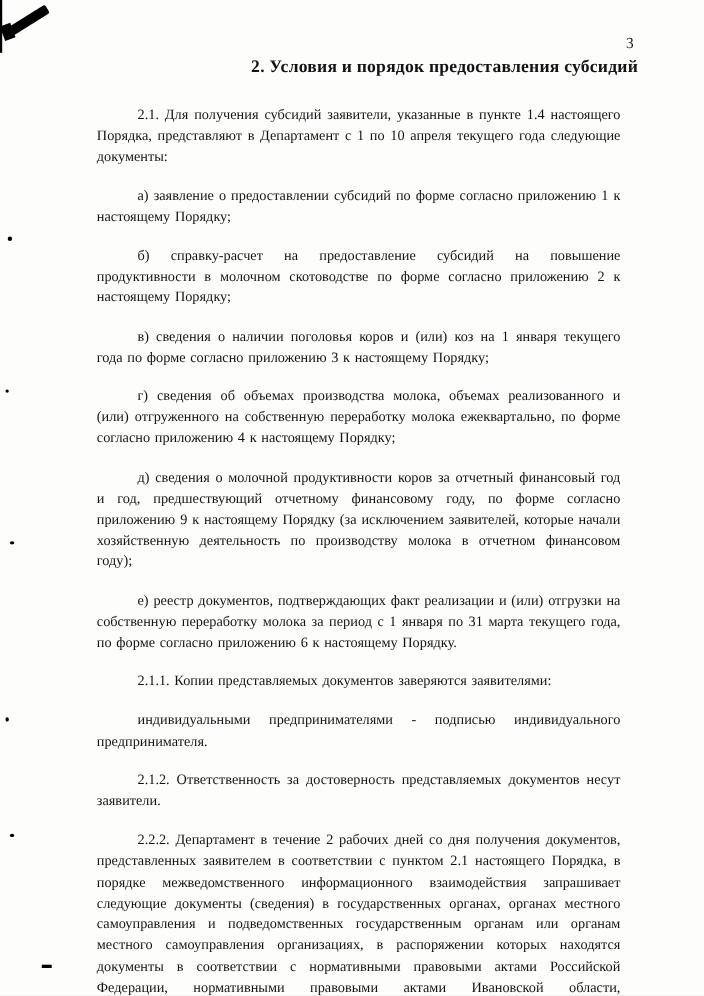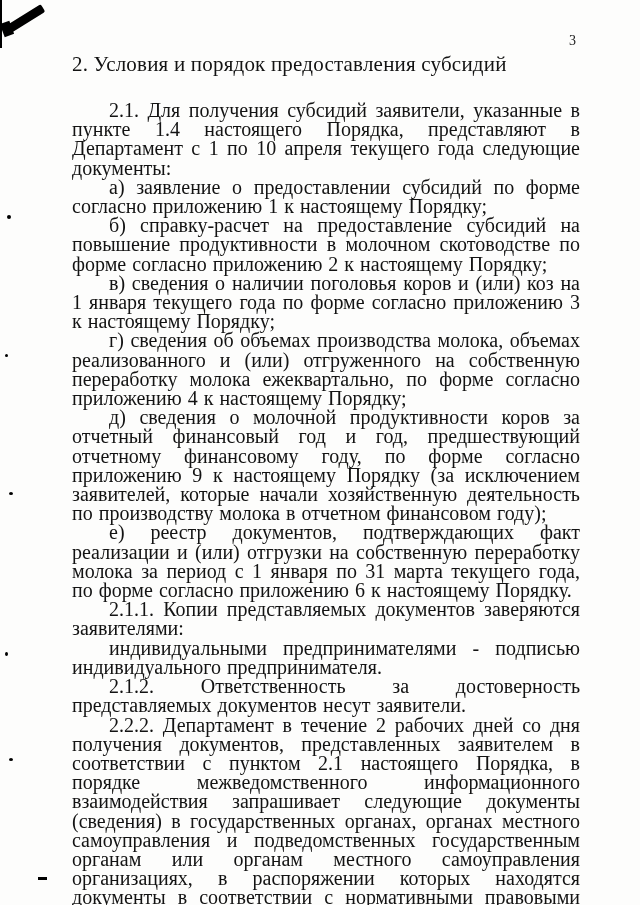--- a/index.html
+++ b/index.html
@@ -26,28 +26,28 @@
   }
   .page-number {
     position: absolute;
     top: 33px;
     right: 64px;
     font-size: 14px;
     color: #1a1a1a;
   }
   .heading {
     margin: 0 0 24px 0;
-    font-size: 21px;
-    font-weight: normal;
-    text-align: left;
+    font-size: 16px;
+    font-weight: bold;
+    text-align: right;
     letter-spacing: 0.2px;
   }
   .body-text p {
-    margin: 0;
-    font-size: 20px;
+    margin: 16px;
+    font-size: 13px;
     line-height: 19.2px;
     text-align: justify;
     text-indent: 37px;
     word-spacing: 1px;
   }
   
   .artifact {
     position: absolute;
     background: #000;
   }

